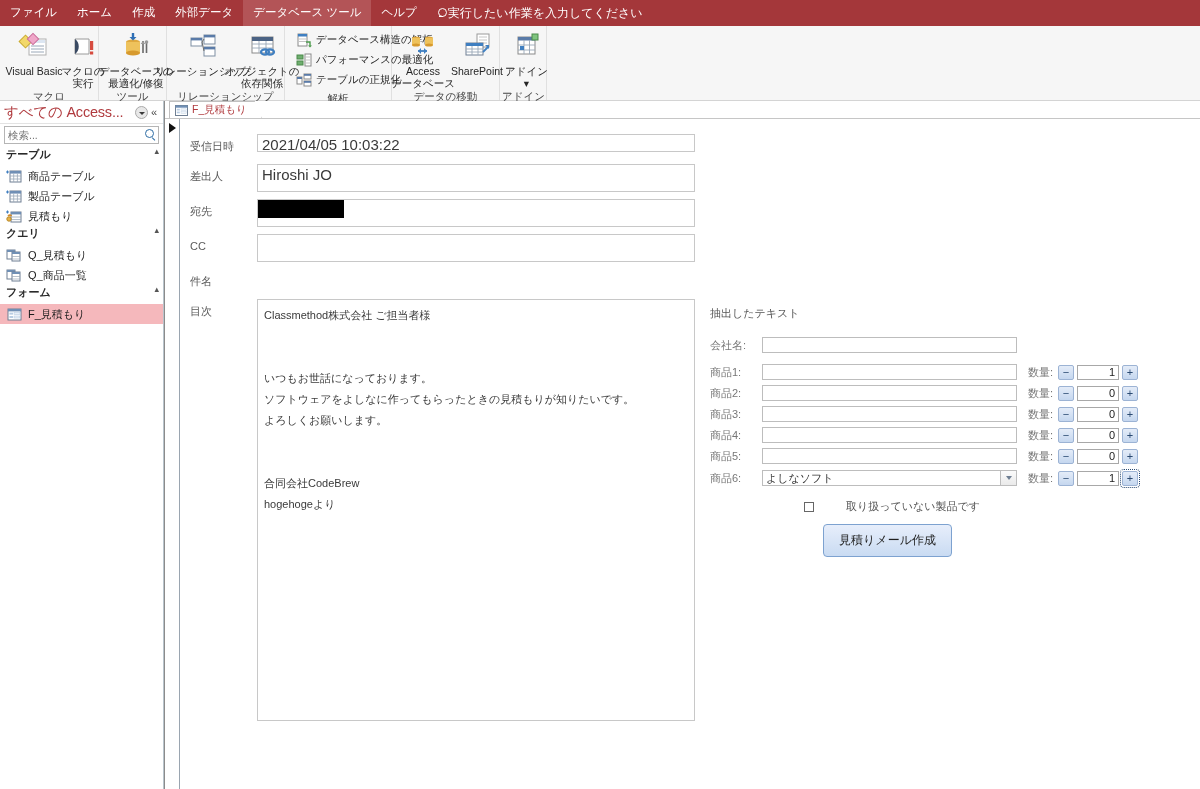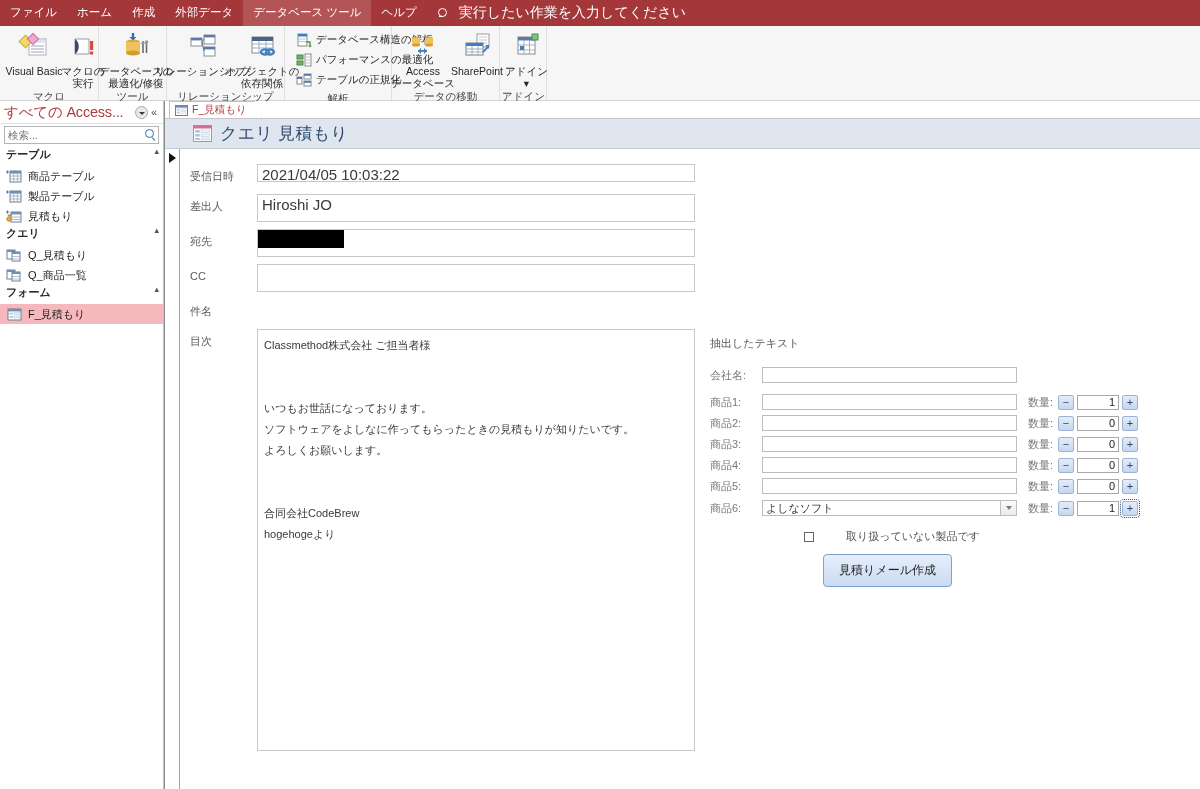--- a/index.html
+++ b/index.html
@@ -28,24 +28,24 @@
     display: flex; align-items: center;
     white-space: nowrap;
     cursor: default;
     line-height: 1;
   }
   .rtab.active {
     background: #b35457;
     color: #ffffff;
   }
   .tellme {
-    display: flex; align-items: center; gap: 13px;
+    display: flex; align-items: center; gap: 2px;
     padding: 0 10px;
     white-space: nowrap;
-    font-size: 14px;
+    font-size: 12px;
   }
   .bulb {
     display: inline-block;
     width: 9px; height: 11px;
     position: relative;
   }
   .bulb::before {
     content: "";
     position: absolute; left: 1px; top: 0;
     width: 7px; height: 7px;
@@ -812,35 +812,20 @@
             <rect x="1.8" y="3.8" width="3" height="1.7" fill="#b9cde3"></rect>
             <rect x="1.8" y="6.6" width="3" height="1.7" fill="#b9cde3"></rect>
             <rect x="6" y="3.8" width="5.2" height="1.7" fill="#eef3f9" stroke="#c5d5e6" stroke-width="0.5"></rect>
             <rect x="6" y="6.6" width="5.2" height="1.7" fill="#eef3f9" stroke="#c5d5e6" stroke-width="0.5"></rect>
           </svg>
         </span>
         <span>F_見積もり</span>
       </div>
     </div>
 
-    <div class="formheader">
-      <span class="fhicon">
-        <svg width="19" height="17" viewBox="0 0 19 17">
-          <rect x="0.5" y="0.5" width="18" height="16" fill="#ffffff" stroke="#8f9fb0"></rect>
-          <rect x="0.5" y="0.5" width="18" height="3" fill="#d96a90"></rect>
-          <rect x="2.2" y="5" width="4.6" height="2.6" fill="#aac3dd"></rect>
-          <rect x="2.2" y="9" width="4.6" height="2.6" fill="#aac3dd"></rect>
-          <rect x="2.2" y="13" width="4.6" height="2" fill="#aac3dd"></rect>
-          <rect x="8" y="5" width="8.6" height="2.6" fill="#eef3f9" stroke="#bccbdb" stroke-width="0.6"></rect>
-          <rect x="8" y="9" width="8.6" height="2.6" fill="#eef3f9" stroke="#bccbdb" stroke-width="0.6"></rect>
-          <rect x="8" y="13" width="8.6" height="2" fill="#eef3f9" stroke="#bccbdb" stroke-width="0.6"></rect>
-        </svg>
-      </span>
-      <span class="formtitle">クエリ 見積もり</span>
-    </div>
 
     <div class="formbody">
       <div class="recsel">
         <div class="recsel-arrow"></div>
       </div>
 
       <div class="fld-label" style="left:25px;  top:22px;">受信日時</div>
       <div class="fld-box" style="left:92px;  top:15px; width:438px; height:18px;">2021/04/05 10:03:22</div>
 
       <div class="fld-label" style="left:25px;  top:52px;">差出人</div>

